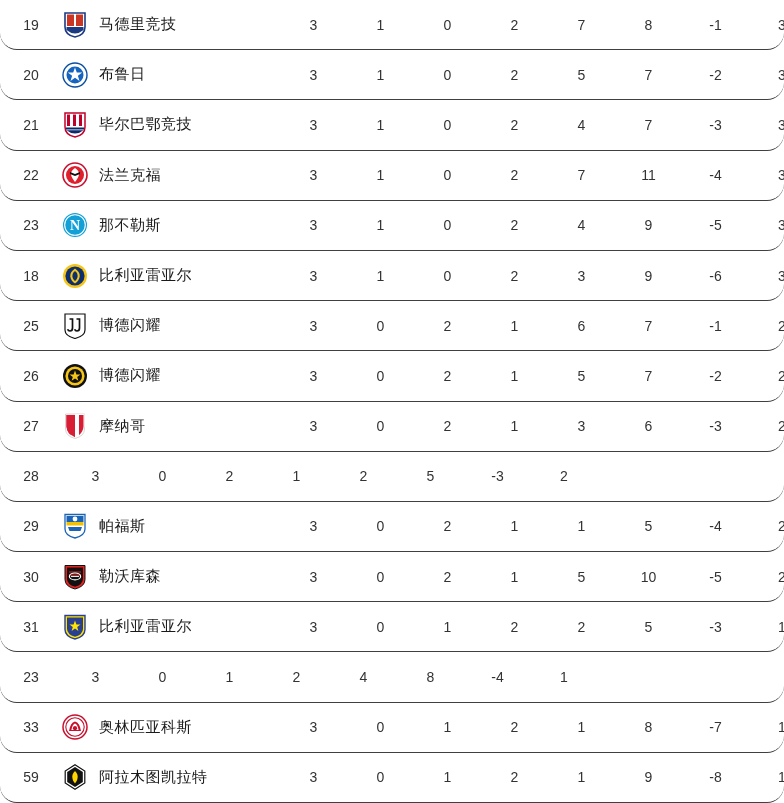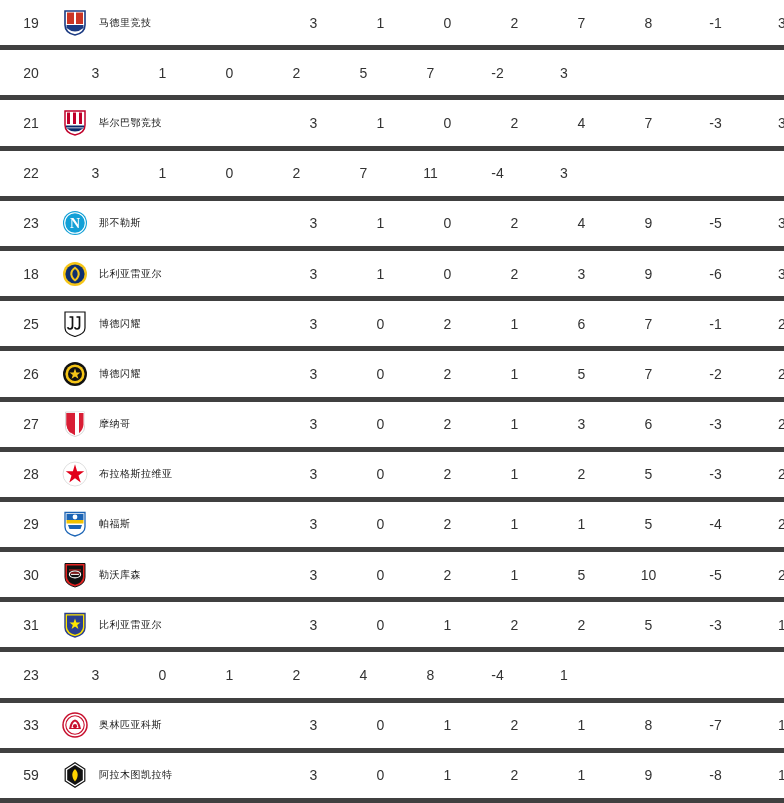--- a/index.html
+++ b/index.html
@@ -16,22 +16,23 @@
   }
   .table {
     width: 784px;
     display: flex;
     flex-direction: column;
   }
   .row {
     display: flex;
     align-items: center;
     height: 50.2px;
-    border-bottom: 5px solid #404040;
+    border-bottom: 1px solid #404040;
     box-sizing: border-box;
+    border-radius: 17px;
   }
   .c-rank {
     width: 62px;
     text-align: center;
     font-size: 14px;
     color: #333333;
     flex: none;
   }
   .c-team {
     width: 218px;
@@ -44,21 +45,21 @@
     height: 26px;
     flex: none;
     margin-right: 11px;
     position: relative;
     display: flex;
     align-items: center;
     justify-content: center;
   }
   .crest svg { display: block; }
   .team-name {
-    font-size: 10px;
+    font-size: 15px;
     color: #1a1a1a;
     white-space: nowrap;
     letter-spacing: 0.5px;
   }
   .c-num {
     width: 67px;
     text-align: center;
     font-size: 14px;
     color: #333333;
     flex: none;
@@ -89,20 +90,30 @@
       <div class="c-num">1</div>
       <div class="c-num">0</div>
       <div class="c-num">2</div>
       <div class="c-num">7</div>
       <div class="c-num">8</div>
       <div class="c-num neg">-1</div>
       <div class="c-num last">3</div>
     </div>
     <div class="row">
       <div class="c-rank">20</div>
+      <div class="c-team">
+        <span class="crest">
+          <svg width="26" height="26" viewBox="0 0 26 26">
+            <circle cx="13" cy="13" r="12" fill="#ffffff" stroke="#0b4ea2" stroke-width="1.4"></circle>
+            <circle cx="13" cy="13" r="8.5" fill="#1565c0"></circle>
+            <path d="M13 5.5 L14.8 10.6 L20.2 10.6 L15.9 13.8 L17.5 19 L13 15.8 L8.5 19 L10.1 13.8 L5.8 10.6 L11.2 10.6 Z" fill="#ffffff"></path>
+          </svg>
+        </span>
+        <span class="team-name">布鲁日</span>
+      </div>
       <div class="c-num">3</div>
       <div class="c-num">1</div>
       <div class="c-num">0</div>
       <div class="c-num">2</div>
       <div class="c-num">5</div>
       <div class="c-num">7</div>
       <div class="c-num neg">-2</div>
       <div class="c-num last">3</div>
     </div>
     <div class="row">
@@ -124,20 +135,31 @@
       <div class="c-num">1</div>
       <div class="c-num">0</div>
       <div class="c-num">2</div>
       <div class="c-num">4</div>
       <div class="c-num">7</div>
       <div class="c-num neg">-3</div>
       <div class="c-num last">3</div>
     </div>
     <div class="row">
       <div class="c-rank">22</div>
+      <div class="c-team">
+        <span class="crest">
+          <svg width="26" height="26" viewBox="0 0 26 26">
+            <circle cx="13" cy="13" r="12" fill="#ffffff" stroke="#c8102e" stroke-width="1.6"></circle>
+            <circle cx="13" cy="13" r="9" fill="#e01f2d"></circle>
+            <path d="M13 6 C10 8 9 10 9 12 C9 15 11 17 13 20 C15 17 17 15 17 12 C17 10 16 8 13 6 Z" fill="#ffffff"></path>
+            <path d="M8 10 L13 12 L18 10 L18 12 L13 14 L8 12 Z" fill="#111111"></path>
+          </svg>
+        </span>
+        <span class="team-name">法兰克福</span>
+      </div>
       <div class="c-num">3</div>
       <div class="c-num">1</div>
       <div class="c-num">0</div>
       <div class="c-num">2</div>
       <div class="c-num">7</div>
       <div class="c-num">11</div>
       <div class="c-num neg">-4</div>
       <div class="c-num last">3</div>
     </div>
     <div class="row">
@@ -247,30 +269,20 @@
       <div class="c-num">0</div>
       <div class="c-num">2</div>
       <div class="c-num">1</div>
       <div class="c-num">3</div>
       <div class="c-num">6</div>
       <div class="c-num neg">-3</div>
       <div class="c-num last">2</div>
     </div>
     <div class="row">
       <div class="c-rank">28</div>
-      <div class="c-team">
-        <span class="crest">
-          <svg width="26" height="26" viewBox="0 0 26 26">
-            <circle cx="13" cy="13" r="12" fill="#ffffff" stroke="#d7d7d7" stroke-width="0.8"></circle>
-            <circle cx="13" cy="13" r="10.6" fill="#ffffff"></circle>
-            <path d="M13 3.2 L15.1 10.3 L22.2 10.3 L16.5 14.6 L18.7 21.6 L13 17.3 L7.3 21.6 L9.5 14.6 L3.8 10.3 L10.9 10.3 Z" fill="#e2001a"></path>
-          </svg>
-        </span>
-        <span class="team-name">布拉格斯拉维亚</span>
-      </div>
       <div class="c-num">3</div>
       <div class="c-num">0</div>
       <div class="c-num">2</div>
       <div class="c-num">1</div>
       <div class="c-num">2</div>
       <div class="c-num">5</div>
       <div class="c-num neg">-3</div>
       <div class="c-num last">2</div>
     </div>
     <div class="row">

